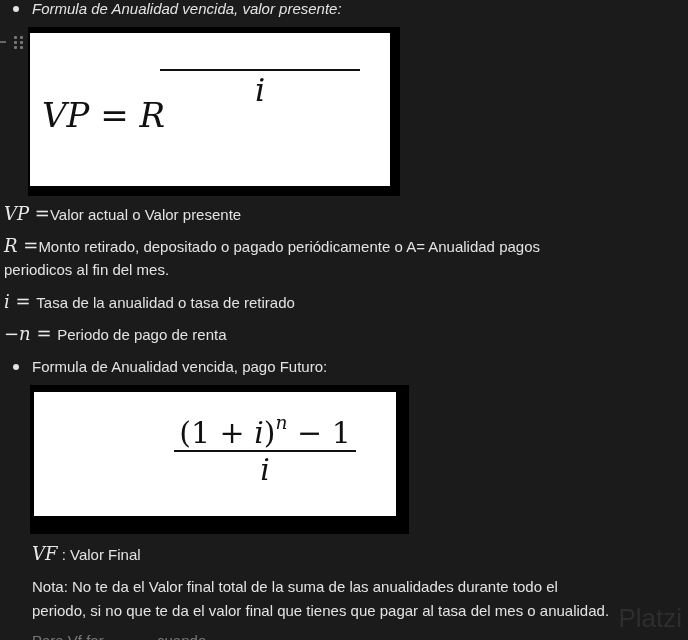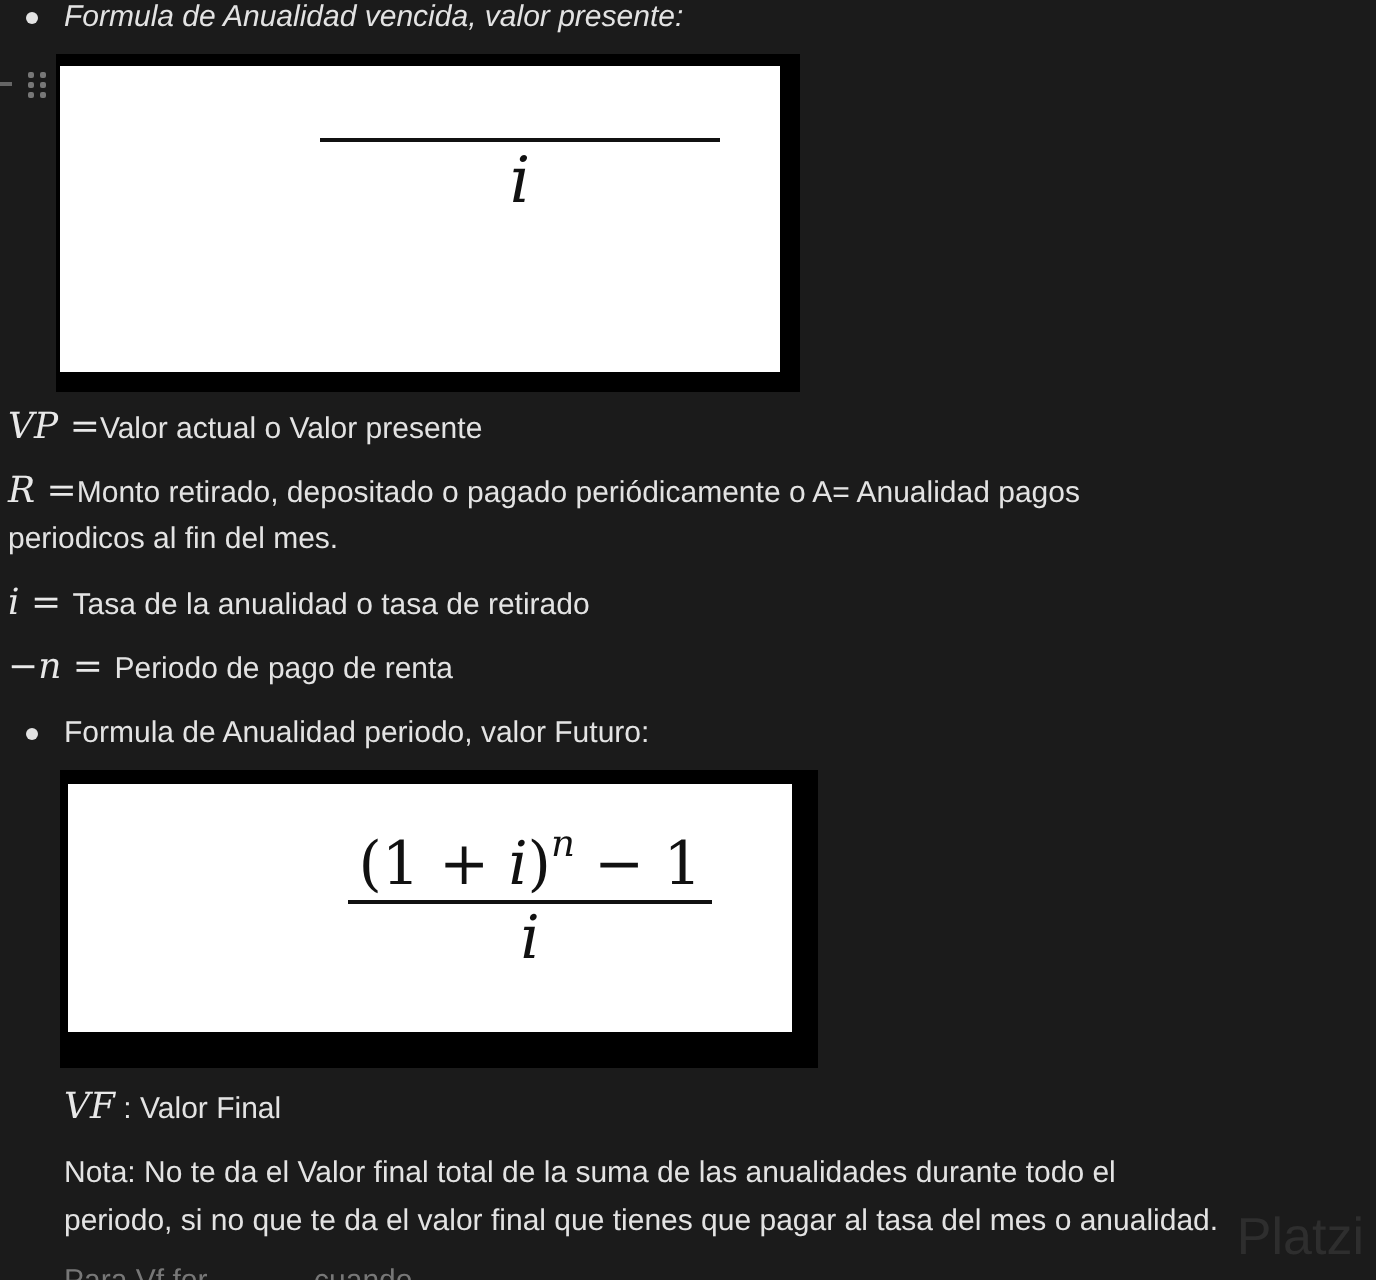--- a/index.html
+++ b/index.html
@@ -36,20 +36,25 @@
   <span style="left:0;top:0"></span>
     <span style="left:6px;top:0"></span>
   <span style="left:0;top:5px"></span>
     <span style="left:6px;top:5px"></span>
   <span style="left:0;top:10px"></span>
     <span style="left:6px;top:10px"></span>
 </div>
 
 <div class="frame" style="left:28px;top:27px;width:372px;height:169px;"></div>
 <div class="white" style="left:30px;top:33px;width:360px;height:153px;">
+  <div class="formula" style="left:12px;top:62px;font-size:34px;">
+    <span class="f-it">VP</span>
+    <span>=</span>
+    <span class="f-it">R</span>
+  </div>
   <div class="frac" style="left:130px;top:36px;width:200px;font-family:'DejaVu Serif',serif;font-size:32px;color:#111;">
     <div class="bar"></div>
     <div class="f-it">i</div>
   </div>
 </div>
 
 <div class="abs" style="left:4px;top:203px;">
   <span class="math">VP</span><span class="mathup"> =</span><span>Valor actual o Valor presente</span>
 </div>
 <div class="abs" style="left:4px;top:235px;text-align:center;">
@@ -57,21 +62,21 @@
 </div>
 <div class="abs" style="left:4px;top:261px;">periodicos al fin del mes.</div>
 <div class="abs" style="left:4px;top:291px;">
   <span class="math">i</span><span class="mathup"> = </span><span>Tasa de la anualidad o tasa de retirado</span>
 </div>
 <div class="abs" style="left:4px;top:323px;">
   <span class="mathup">−</span><span class="math">n</span><span class="mathup"> = </span><span>Periodo de pago de renta</span>
 </div>
 
 <div class="bullet" style="left:13px;top:364px;"></div>
-<div class="abs" style="left:32px;top:358px;">Formula de Anualidad periodo, valor Futuro:</div>
+<div class="abs" style="left:32px;top:358px;">Formula de Anualidad vencida, pago Futuro:</div>
 
 <div class="frame" style="left:30px;top:385px;width:379px;height:149px;"></div>
 <div class="white" style="left:34px;top:392px;width:362px;height:124px;">
   <div class="frac" style="left:140px;top:20px;width:182px;font-family:'DejaVu Serif',serif;font-size:30px;color:#111;">
     <div class="num"><span>(1 + </span><span class="f-it">i</span><span>)</span><span class="sup f-it">n</span><span> − 1</span></div>
     <div class="bar"></div>
     <div class="f-it">i</div>
   </div>
 </div>
 

